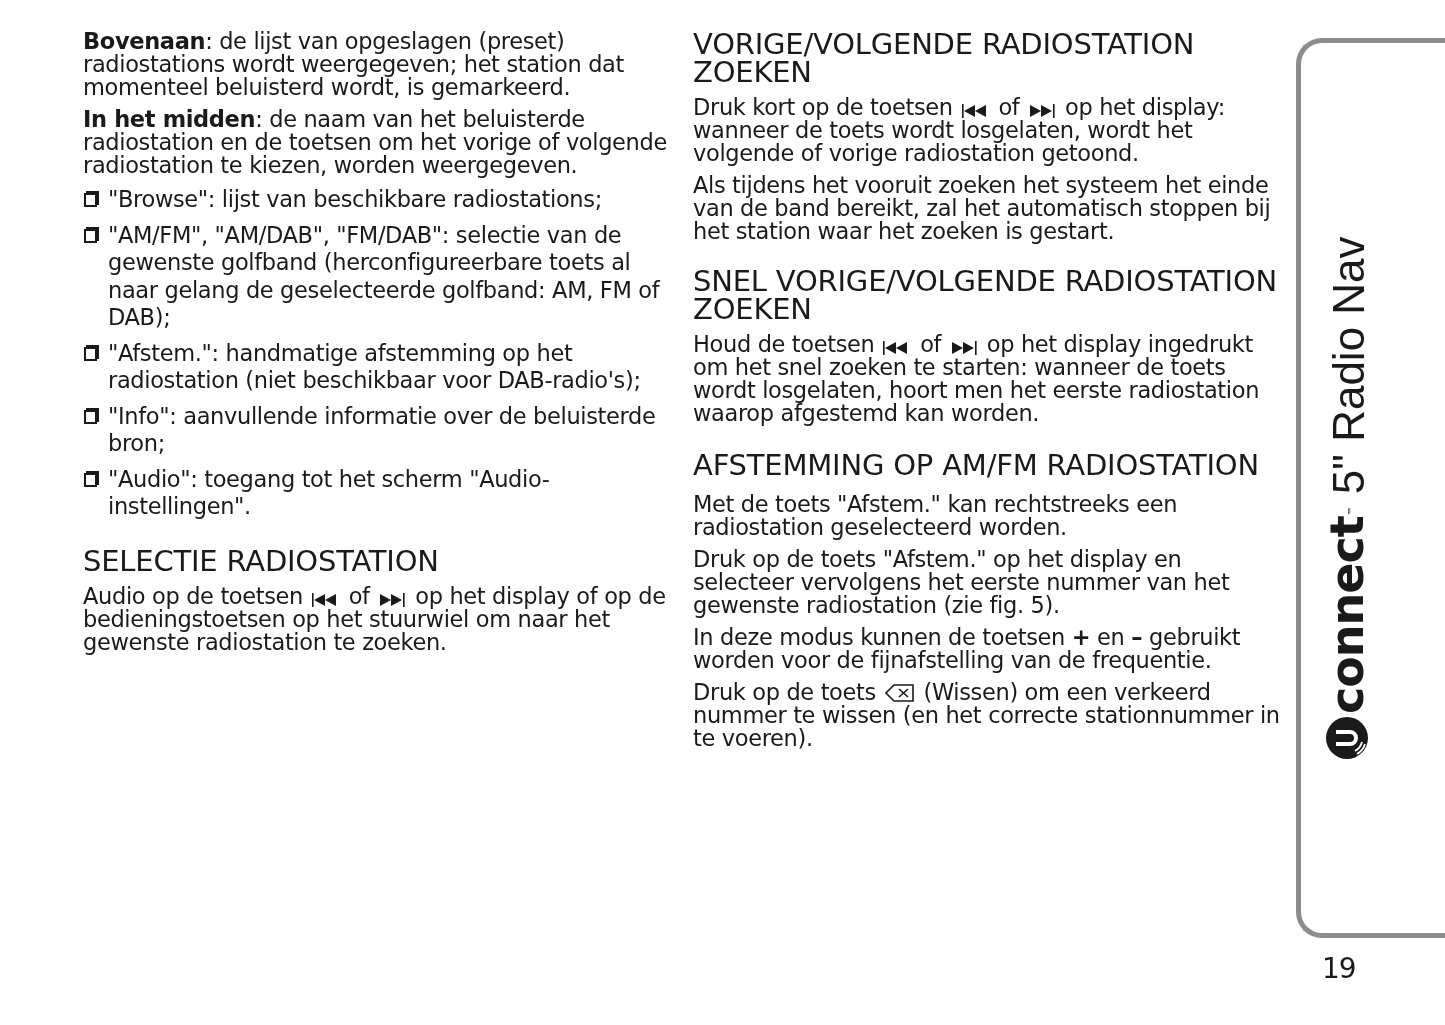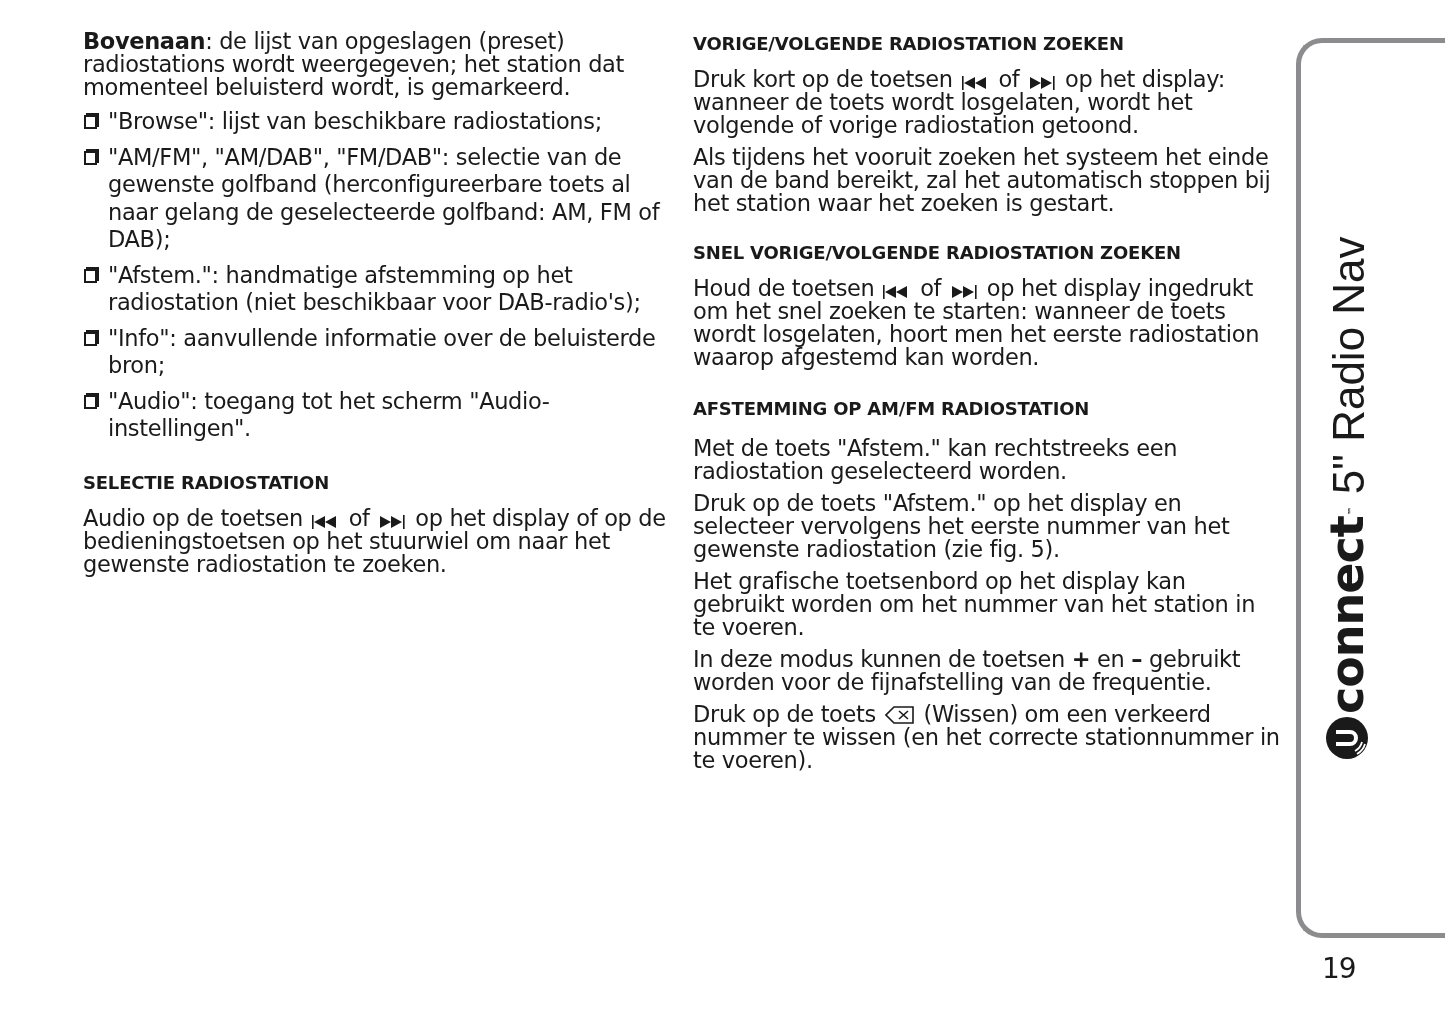--- a/index.html
+++ b/index.html
@@ -9,21 +9,21 @@
   }
   .col { position: absolute; top: 30px; }
   .col-left { left: 83px; width: 585px; }
   .col-right { left: 693px; width: 590px; }
   p, .para {
     margin: 0; font-size: 22.5px; line-height: 23px; letter-spacing: -0.35px;
   }
   .para { margin-bottom: 9px; }
   .lead { font-weight: bold; }
   h2 {
-    margin: 0; font-size: 18px; line-height: 28px; font-weight: bold; letter-spacing: -0.2px;
+    margin: 0; font-size: 29px; line-height: 28px; font-weight: normal; letter-spacing: -0.2px;
     font-family: "DejaVu Sans", sans-serif;
   }
   .bullet { position: relative; padding-left: 25px; margin-bottom: 8px; font-size: 22.5px; line-height: 27.5px; letter-spacing: -0.35px; }
   .bullet .box {
     position: absolute; left: 1px; top: 7px; width: 13px; height: 14px; border: 2px solid #1a1a1a; box-sizing: border-box;
     box-shadow: 2px -2px 0 0 #1a1a1a; background: #fff;
   }
   .ico { display: inline-block; vertical-align: -3px; margin: 0 2px; }
   .tab {
     position: absolute; left: 1296px; top: 38px; width: 170px; height: 900px;
@@ -39,20 +39,21 @@
   .page-num {
     position: absolute; left: 1322px; top: 952px; font-family: "DejaVu Sans", sans-serif; font-weight: normal;
     font-size: 28px; letter-spacing: -1px; color: #1a1a1a;
   }
 </style>
 </head>
 <body>
 
 <div class="col col-left">
   <p class="para"><span class="lead">Bovenaan</span><span>: de lijst van opgeslagen (preset) radiostations wordt weergegeven; het station dat momenteel beluisterd wordt, is gemarkeerd.</span></p>
+  <p class="para"><span class="lead">In het midden</span><span>: de naam van het beluisterde radiostation en de toetsen om het vorige of volgende radiostation te kiezen, worden weergegeven.</span></p>
 
   <div class="bullet"><span class="box"></span><span>"Browse": lijst van beschikbare radiostations;</span></div>
   <div class="bullet"><span class="box"></span><span>"AM/FM", "AM/DAB", "FM/DAB": selectie van de gewenste golfband (herconfigureerbare toets al naar gelang de geselecteerde golfband: AM, FM of DAB);</span></div>
   <div class="bullet"><span class="box"></span><span>"Afstem.": handmatige afstemming op het radiostation (niet beschikbaar voor DAB-radio's);</span></div>
   <div class="bullet"><span class="box"></span><span>"Info": aanvullende informatie over de beluisterde bron;</span></div>
   <div class="bullet"><span class="box"></span><span>"Audio": toegang tot het scherm "Audio-instellingen".</span></div>
 
   <h2 style="margin-top:26px; margin-bottom:10px;">SELECTIE RADIOSTATION</h2>
   <p class="para">
     <span>Audio op de toetsen</span>
@@ -103,21 +104,20 @@
         <polygon points="2,3 13,9 2,15" fill="#1a1a1a"></polygon>
         <polygon points="13,3 24,9 13,15" fill="#1a1a1a"></polygon>
         <rect x="25" y="2" width="1.6" height="14" fill="#1a1a1a"></rect>
       </svg>
     <span>op het display ingedrukt om het snel zoeken te starten: wanneer de toets wordt losgelaten, hoort men het eerste radiostation waarop afgestemd kan worden.</span>
   </p>
 
   <h2 style="margin-top:26px; margin-bottom:14px;">AFSTEMMING OP AM/FM RADIOSTATION</h2>
   <p class="para">Met de toets "Afstem." kan rechtstreeks een radiostation geselecteerd worden.</p>
   <p class="para">Druk op de toets "Afstem." op het display en selecteer vervolgens het eerste nummer van het gewenste radiostation (zie fig. 5).</p>
-  <p class="para">Het grafische toetsenbord op het display kan gebruikt worden om het nummer van het station in te voeren.</p>
   <p class="para">
     <span>In deze modus kunnen de toetsen</span>
     <b>+</b>
     <span>en</span>
     <b>–</b>
     <span>gebruikt worden voor de fijnafstelling van de frequentie.</span>
   </p>
   <p class="para">
     <span>Druk op de toets</span>
     <svg class="ico" width="30" height="20" viewBox="0 0 30 20">

